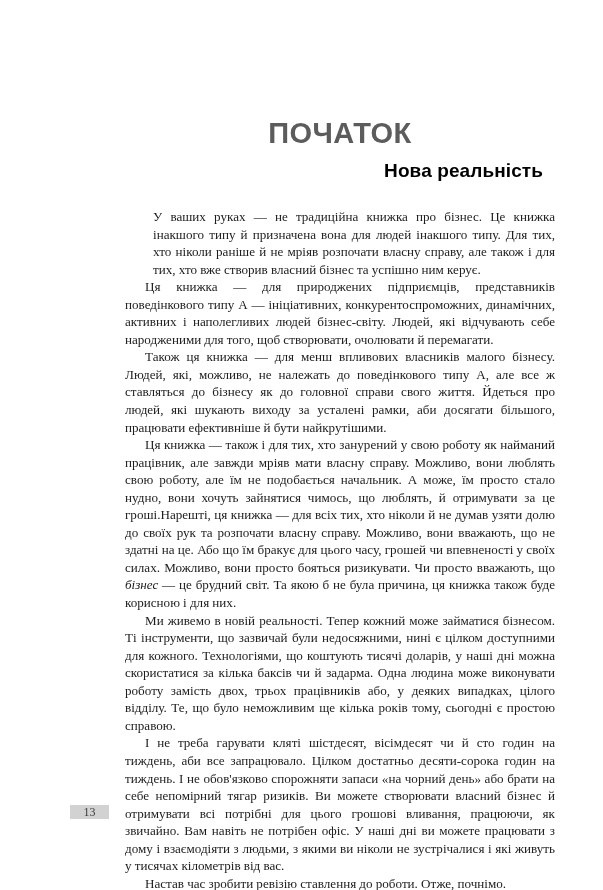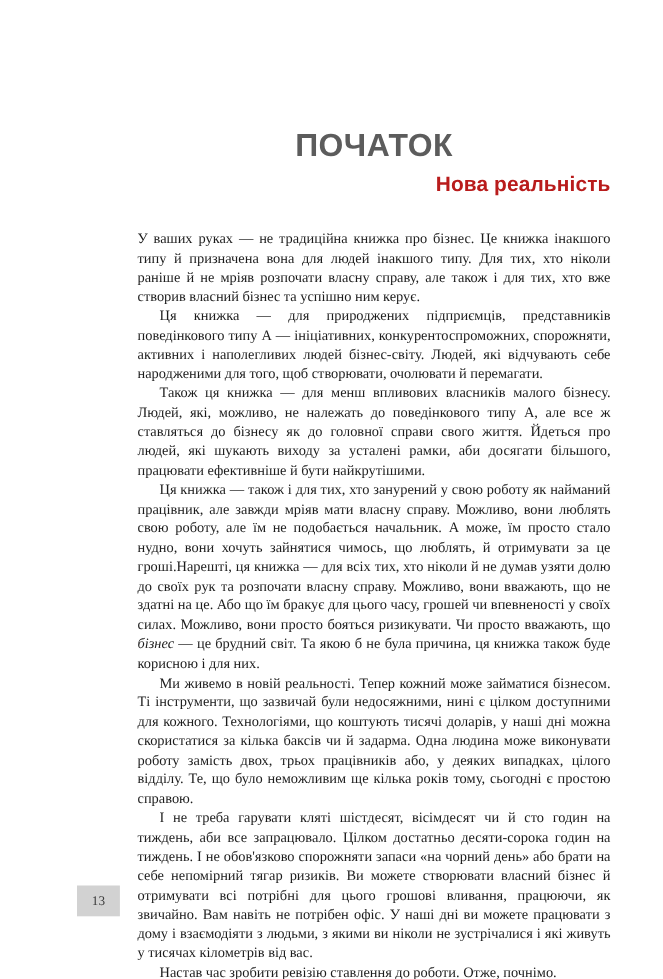--- a/index.html
+++ b/index.html
@@ -41,22 +41,22 @@
     color: #5c5c5c;
     margin: 0 0 10px 0;
     text-align: center;
   }
   .chapter-subtitle {
     font-family: "Liberation Sans", "DejaVu Sans", sans-serif;
     font-weight: bold;
     font-size: 19px;
     line-height: 1.1;
     letter-spacing: 0.1px;
-    color: #b91c1c;
-    margin: 0;
+    color: #000000;
+    margin: 12px;
   }
 
   
   .body-copy {
     position: absolute;
     left: 125px;
     top: 208px;
     width: 430px;
   }
   .body-copy p {
@@ -64,31 +64,32 @@
     font-size: 13.1px;
     line-height: 17.55px;
     text-align: justify;
     text-justify: inter-word;
     text-indent: 20px;
     hyphens: manual;
     word-spacing: -0.1px;
   }
   .body-copy p.first {
     text-indent: 0;
+    margin-left: 28px;
   }
   .body-copy p em {
   }
 
   
   .folio {
     position: absolute;
     left: 70px;
     top: 805px;
     width: 39px;
-    height: 28px;
+    height: 14px;
     background: #d2d2d2;
     display: flex;
     align-items: center;
     justify-content: center;
   }
   .folio-number {
     font-family: "Liberation Serif", "DejaVu Serif", serif;
     font-size: 12px;
     color: #3a3a3a;
     line-height: 1;
@@ -100,21 +101,21 @@
 <div class="page">
 
   <div class="heading-block">
     <h1 class="chapter-title">ПОЧАТОК</h1>
     <h2 class="chapter-subtitle">Нова реальність</h2>
   </div>
 
   <div class="body-copy">
     <p class="first">У ваших руках — не традиційна книжка про бізнес. Це книжка інакшого типу й призначена вона для людей інакшого типу. Для тих, хто ніколи раніше й не мріяв розпочати власну справу, але також і для тих, хто вже створив власний бізнес та успішно ним керує.</p>
 
-    <p>Ця книжка — для природжених підприємців, представників поведінкового типу А — ініціативних, конкурентоспроможних, спорожняти, активних і наполегливих людей бізнес-світу. Людей, які відчувають себе народженими для того, щоб створювати, очолювати й перемагати.</p>
+    <p>Ця книжка — для природжених підприємців, представників поведінкового типу А — ініціативних, конкурентоспроможних, динамічних, активних і наполегливих людей бізнес-світу. Людей, які відчувають себе народженими для того, щоб створювати, очолювати й перемагати.</p>
 
     <p>Також ця книжка — для менш впливових власників малого бізнесу. Людей, які, можливо, не належать до поведінкового типу А, але все ж ставляться до бізнесу як до головної справи свого життя. Йдеться про людей, які шукають виходу за усталені рамки, аби досягати більшого, працювати ефективніше й бути найкрутішими.</p>
 
     <p><span>Ця книжка — також і для тих, хто занурений у свою роботу як найманий працівник, але завжди мріяв мати власну справу. Можливо, вони люблять свою роботу, але їм не подобається начальник. А може, їм просто стало нудно, вони хочуть зайнятися чимось, що люблять, й отримувати за це гроші.Нарешті, ця книжка — для всіх тих, хто ніколи й не думав узяти долю до своїх рук та розпочати власну справу. Можливо, вони вважають, що не здатні на це. Або що їм бракує для цього часу, грошей чи впевненості у своїх силах. Можливо, вони просто бояться ризикувати. Чи просто вважають, що </span><em>бізнес</em><span> — це брудний світ. Та якою б не була причина, ця книжка також буде корисною і для них.</span></p>
 
     <p>Ми живемо в новій реальності. Тепер кожний може займатися бізнесом. Ті інструменти, що зазвичай були недосяжними, нині є цілком доступними для кожного. Технологіями, що коштують тисячі доларів, у наші дні можна скористатися за кілька баксів чи й задарма. Одна людина може виконувати роботу замість двох, трьох працівників або, у деяких випадках, цілого відділу. Те, що було неможливим ще кілька років тому, сьогодні є простою справою.</p>
 
     <p>І не треба гарувати кляті шістдесят, вісімдесят чи й сто годин на тиждень, аби все запрацювало. Цілком достатньо десяти-сорока годин на тиждень. І не обов'язково спорожняти запаси «на чорний день» або брати на себе непомірний тягар ризиків. Ви можете створювати власний бізнес й отримувати всі потрібні для цього грошові вливання, працюючи, як звичайно. Вам навіть не потрібен офіс. У наші дні ви можете працювати з дому і взаємодіяти з людьми, з якими ви ніколи не зустрічалися і які живуть у тисячах кілометрів від вас.</p>
 
     <p>Настав час зробити ревізію ставлення до роботи. Отже, почнімо.</p>

